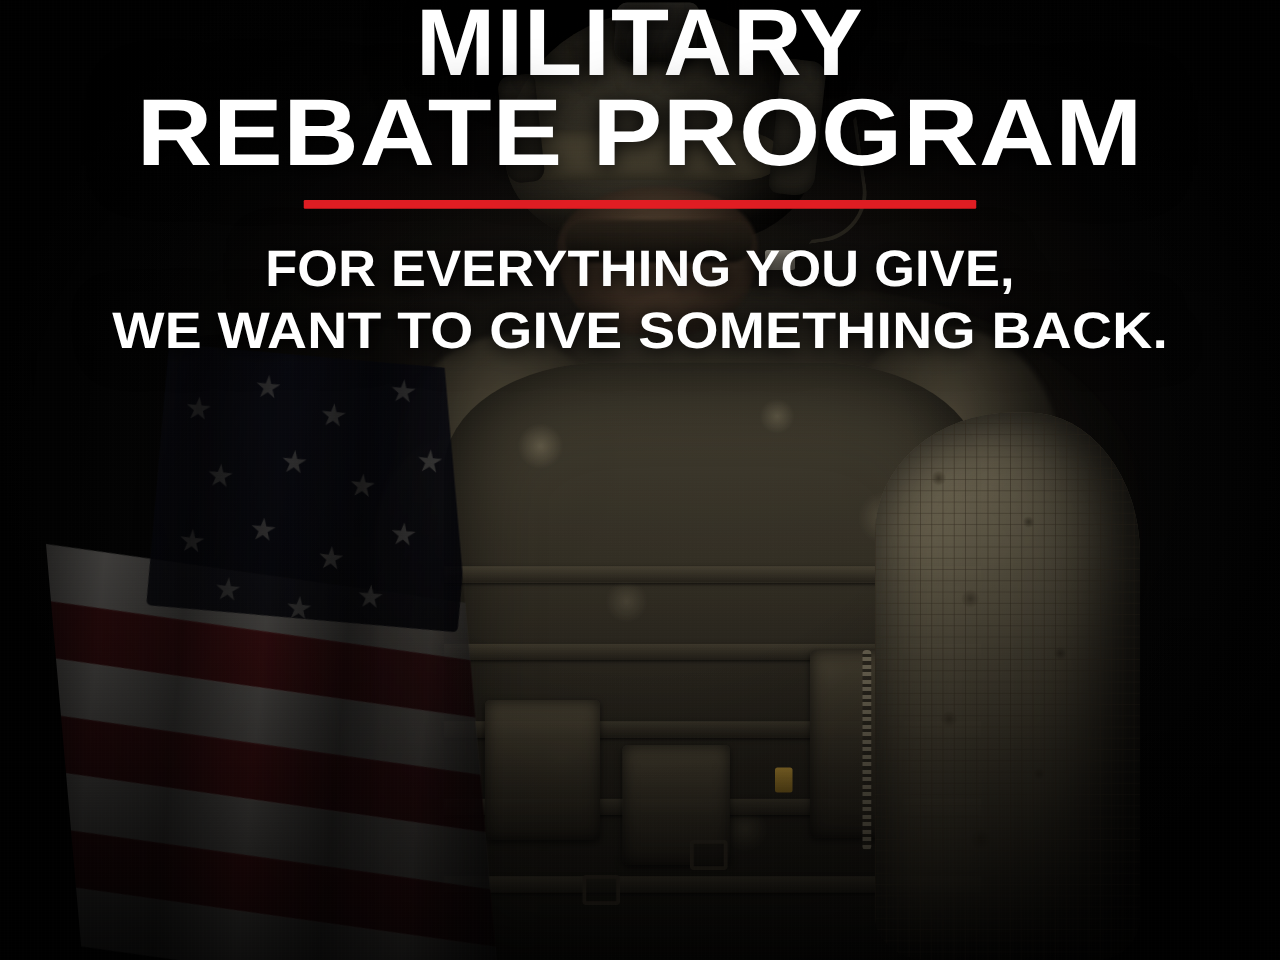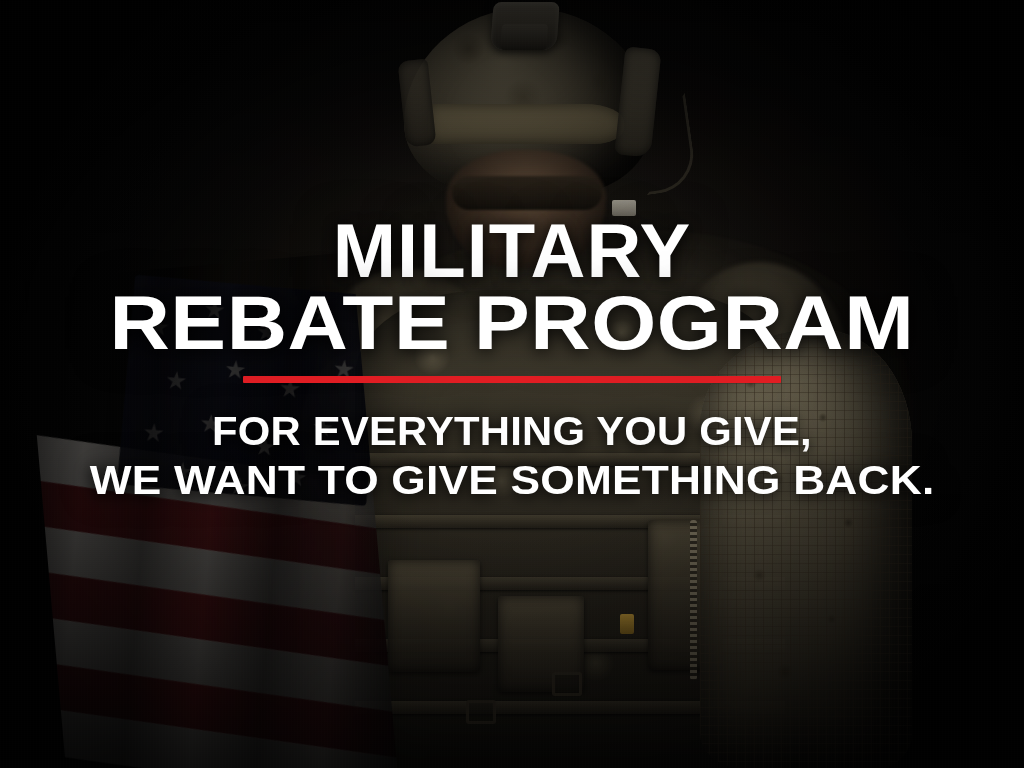--- a/index.html
+++ b/index.html
@@ -282,21 +282,20 @@
 
   .headline{
     color:#ffffff;
     font-weight:700;
     letter-spacing:-0.5px;
     line-height:.92;
     text-shadow:0 2px 14px rgba(0,0,0,.85), 0 0 40px rgba(0,0,0,.6);
     font-stretch:condensed;
   }
   .headline-1{
-    margin-top:216px;
     font-size:76px;
     letter-spacing:1px;
     transform:scaleX(1.0);
   }
   .headline-2{
     margin-top:2px;
     font-size:76px;
     letter-spacing:0.5px;
     transform:scaleX(1.10);
   }

